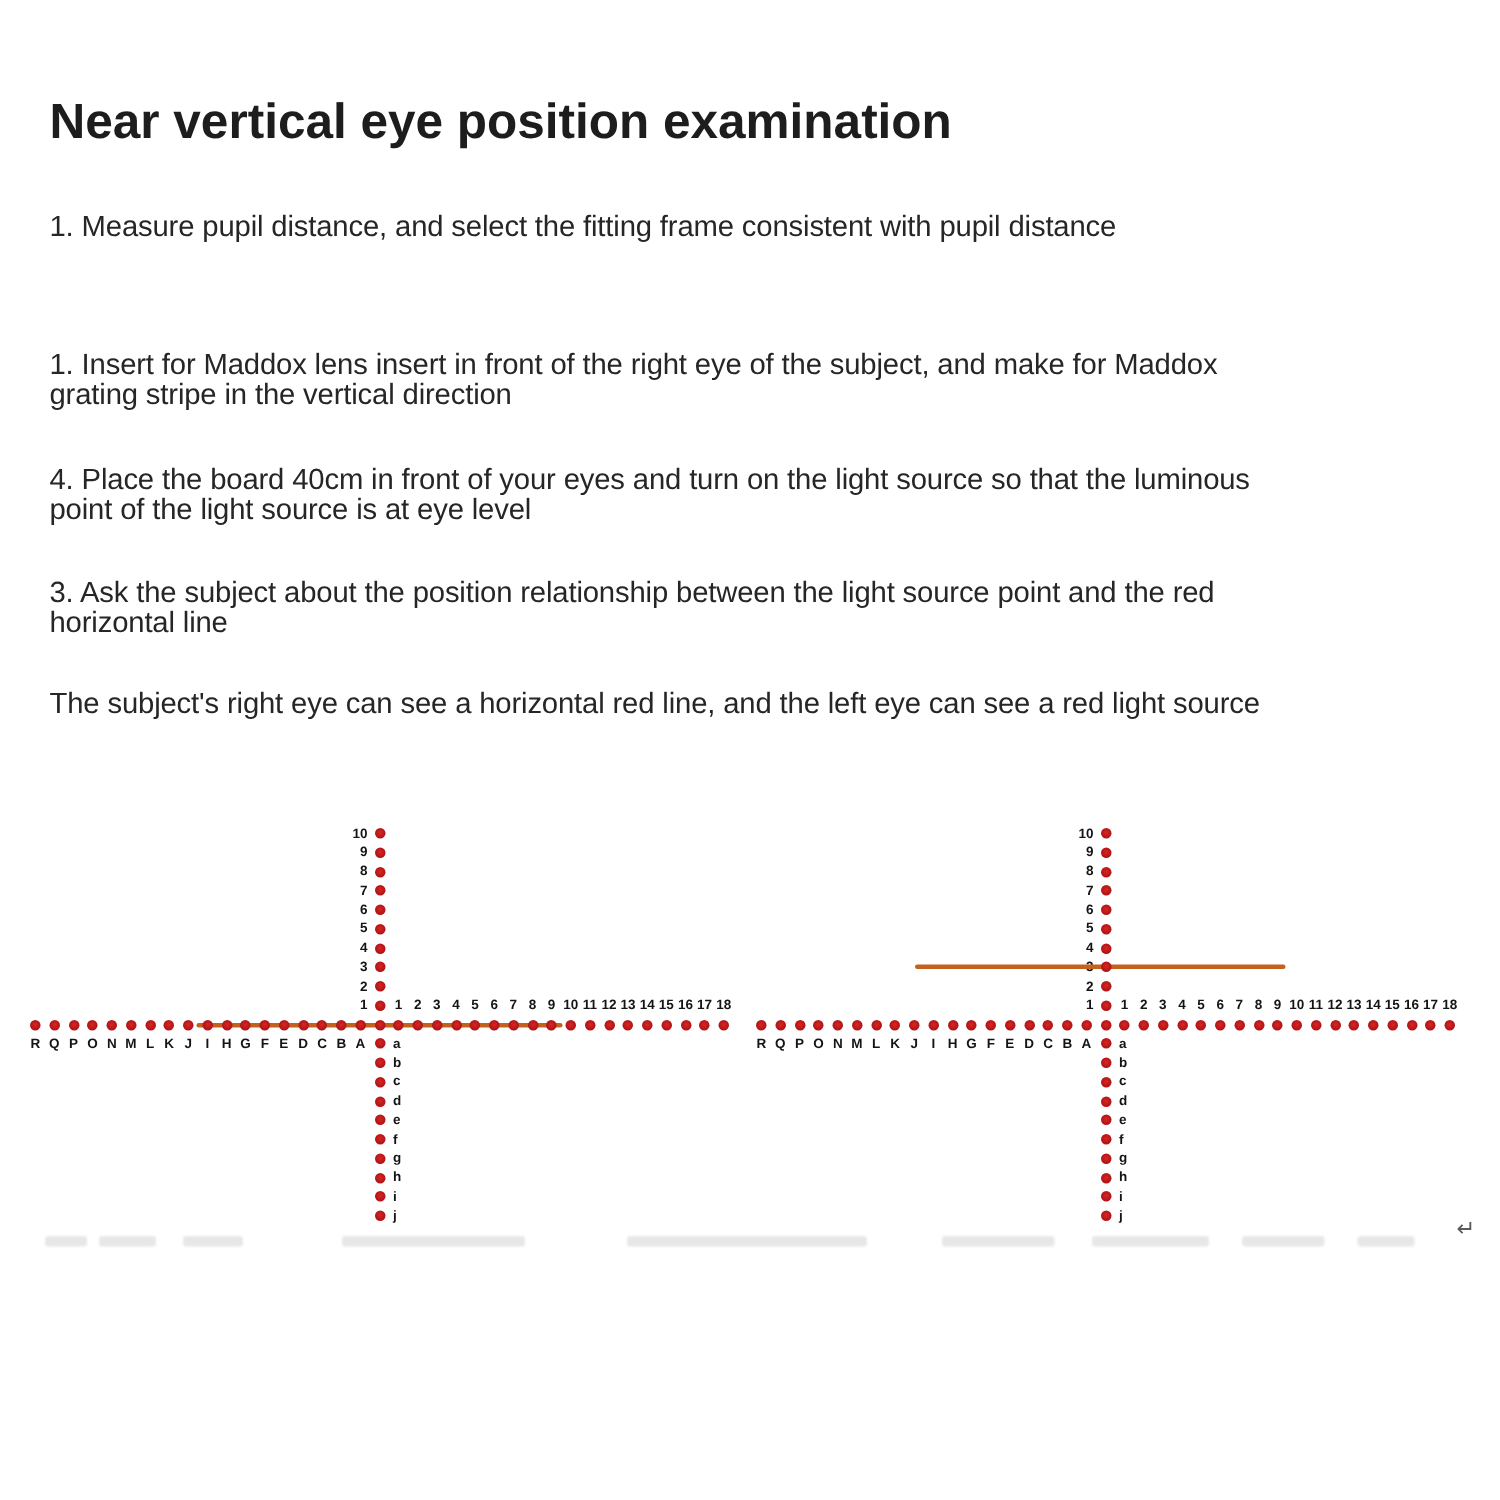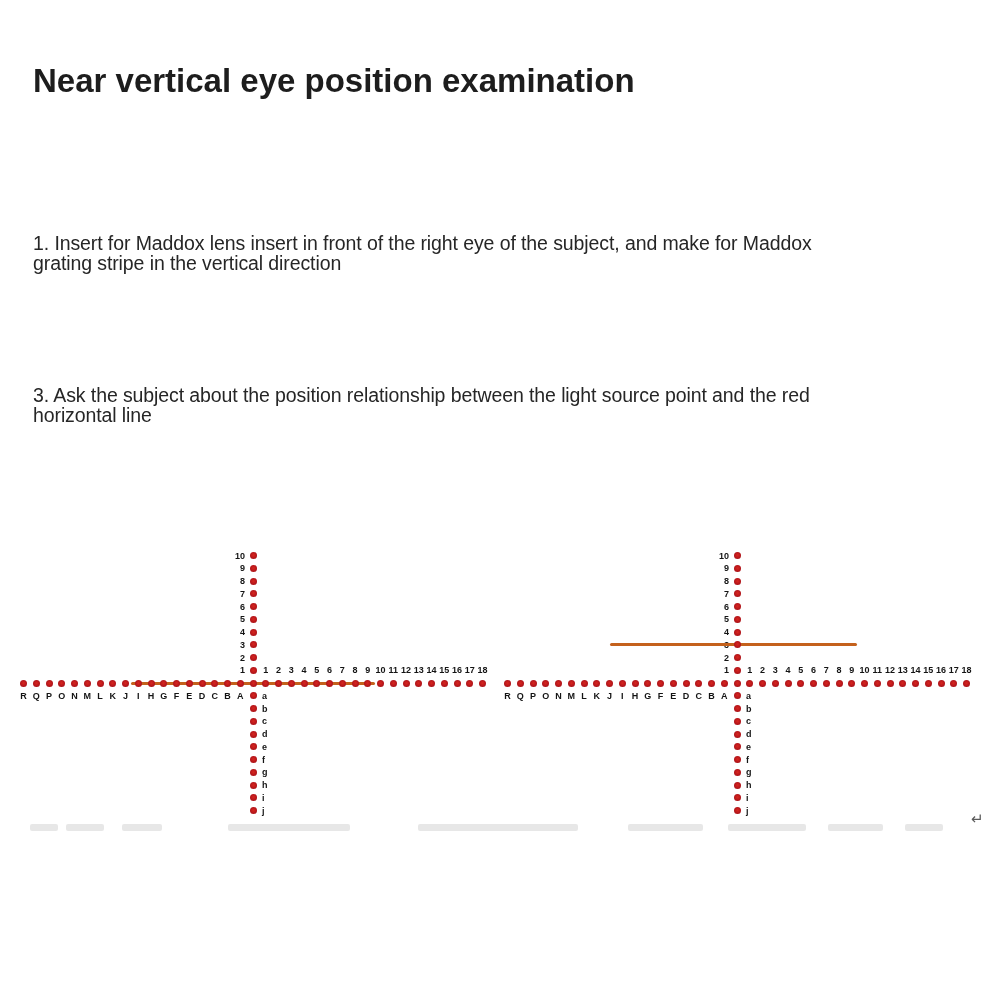--- a/index.html
+++ b/index.html
@@ -45,24 +45,28 @@
     position:absolute;left:971px;top:810px;font-size:15px;color:#5a5a5a;
   }
 </style>
 </head>
 <body>
 
 <div class="page">
 
   <h1 class="title">Near vertical eye position examination</h1>
 
+  <p class="step s1">1. Measure pupil distance, and select the fitting frame consistent with pupil distance</p>
   <p class="step s3">1. Insert for Maddox lens insert in front of the right eye of the subject, and make for Maddox
 grating stripe in the vertical direction</p>
+  <p class="step s4">4. Place the board 40cm in front of your eyes and turn on the light source so that the luminous
+point of the light source is at eye level</p>
   <p class="step s5">3. Ask the subject about the position relationship between the light source point and the red
 horizontal line</p>
+  <p class="step result">The subject's right eye can see a horizontal red line, and the left eye can see a red light source</p>
 
   <div class="charts" id="charts">
       <div class="dot" style="left: 249.5px; top: 666.75px;"></div>
       <div class="lbl" style="left: 245px; top: 670.25px; transform: translate(-100%, -50%);">1</div>
       <div class="dot" style="left: 249.5px; top: 692.25px;"></div>
       <div class="lbl" style="left: 262px; top: 695.75px; transform: translate(0px, -50%);">a</div>
       <div class="dot" style="left: 249.5px; top: 654px;"></div>
       <div class="lbl" style="left: 245px; top: 657.5px; transform: translate(-100%, -50%);">2</div>
       <div class="dot" style="left: 249.5px; top: 705px;"></div>
       <div class="lbl" style="left: 262px; top: 708.5px; transform: translate(0px, -50%);">b</div>

